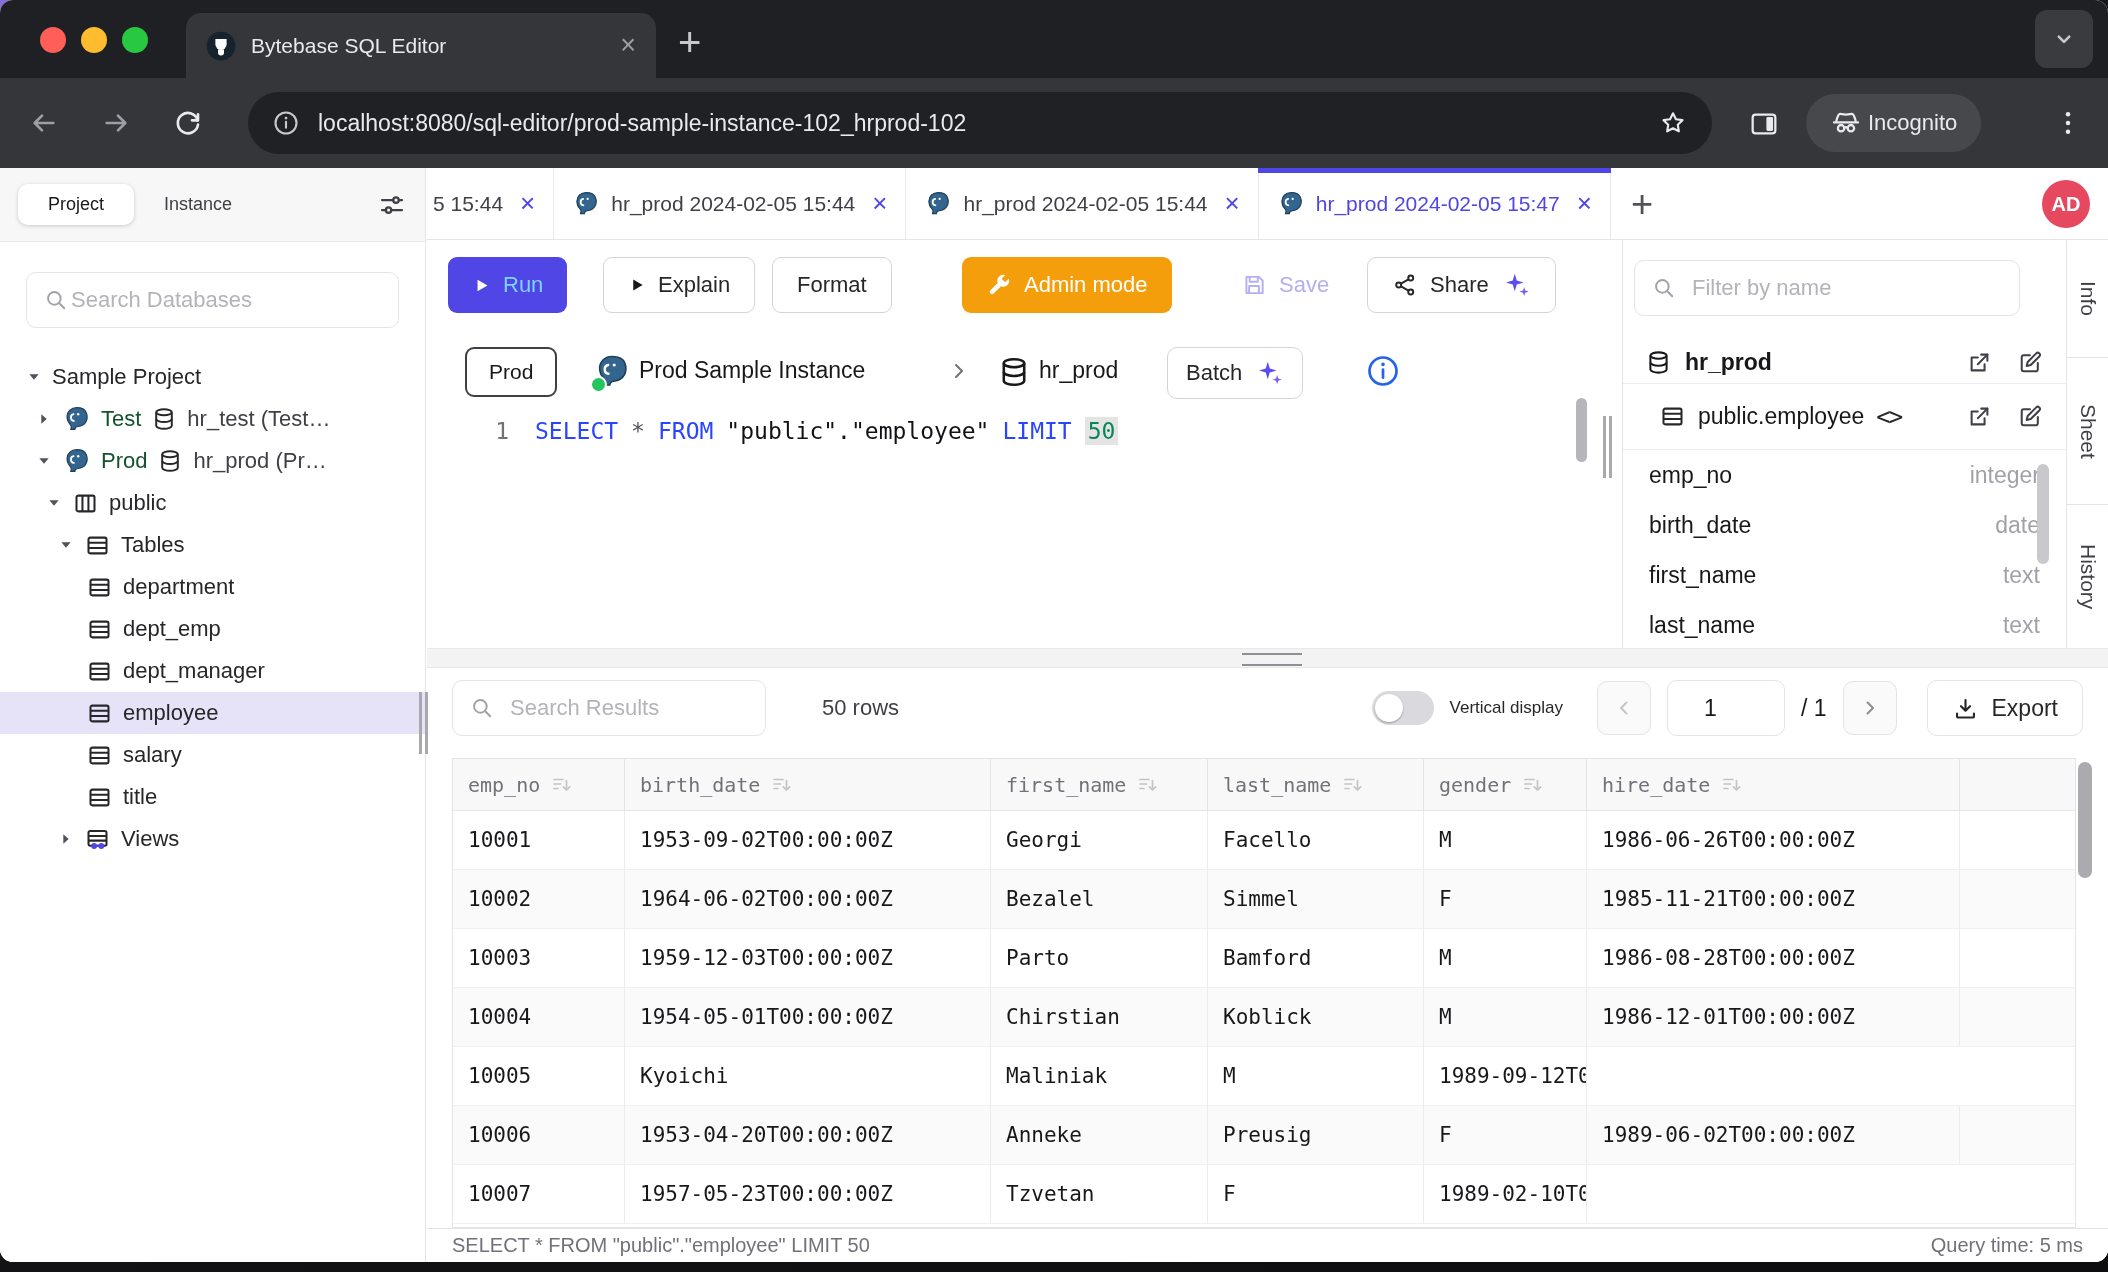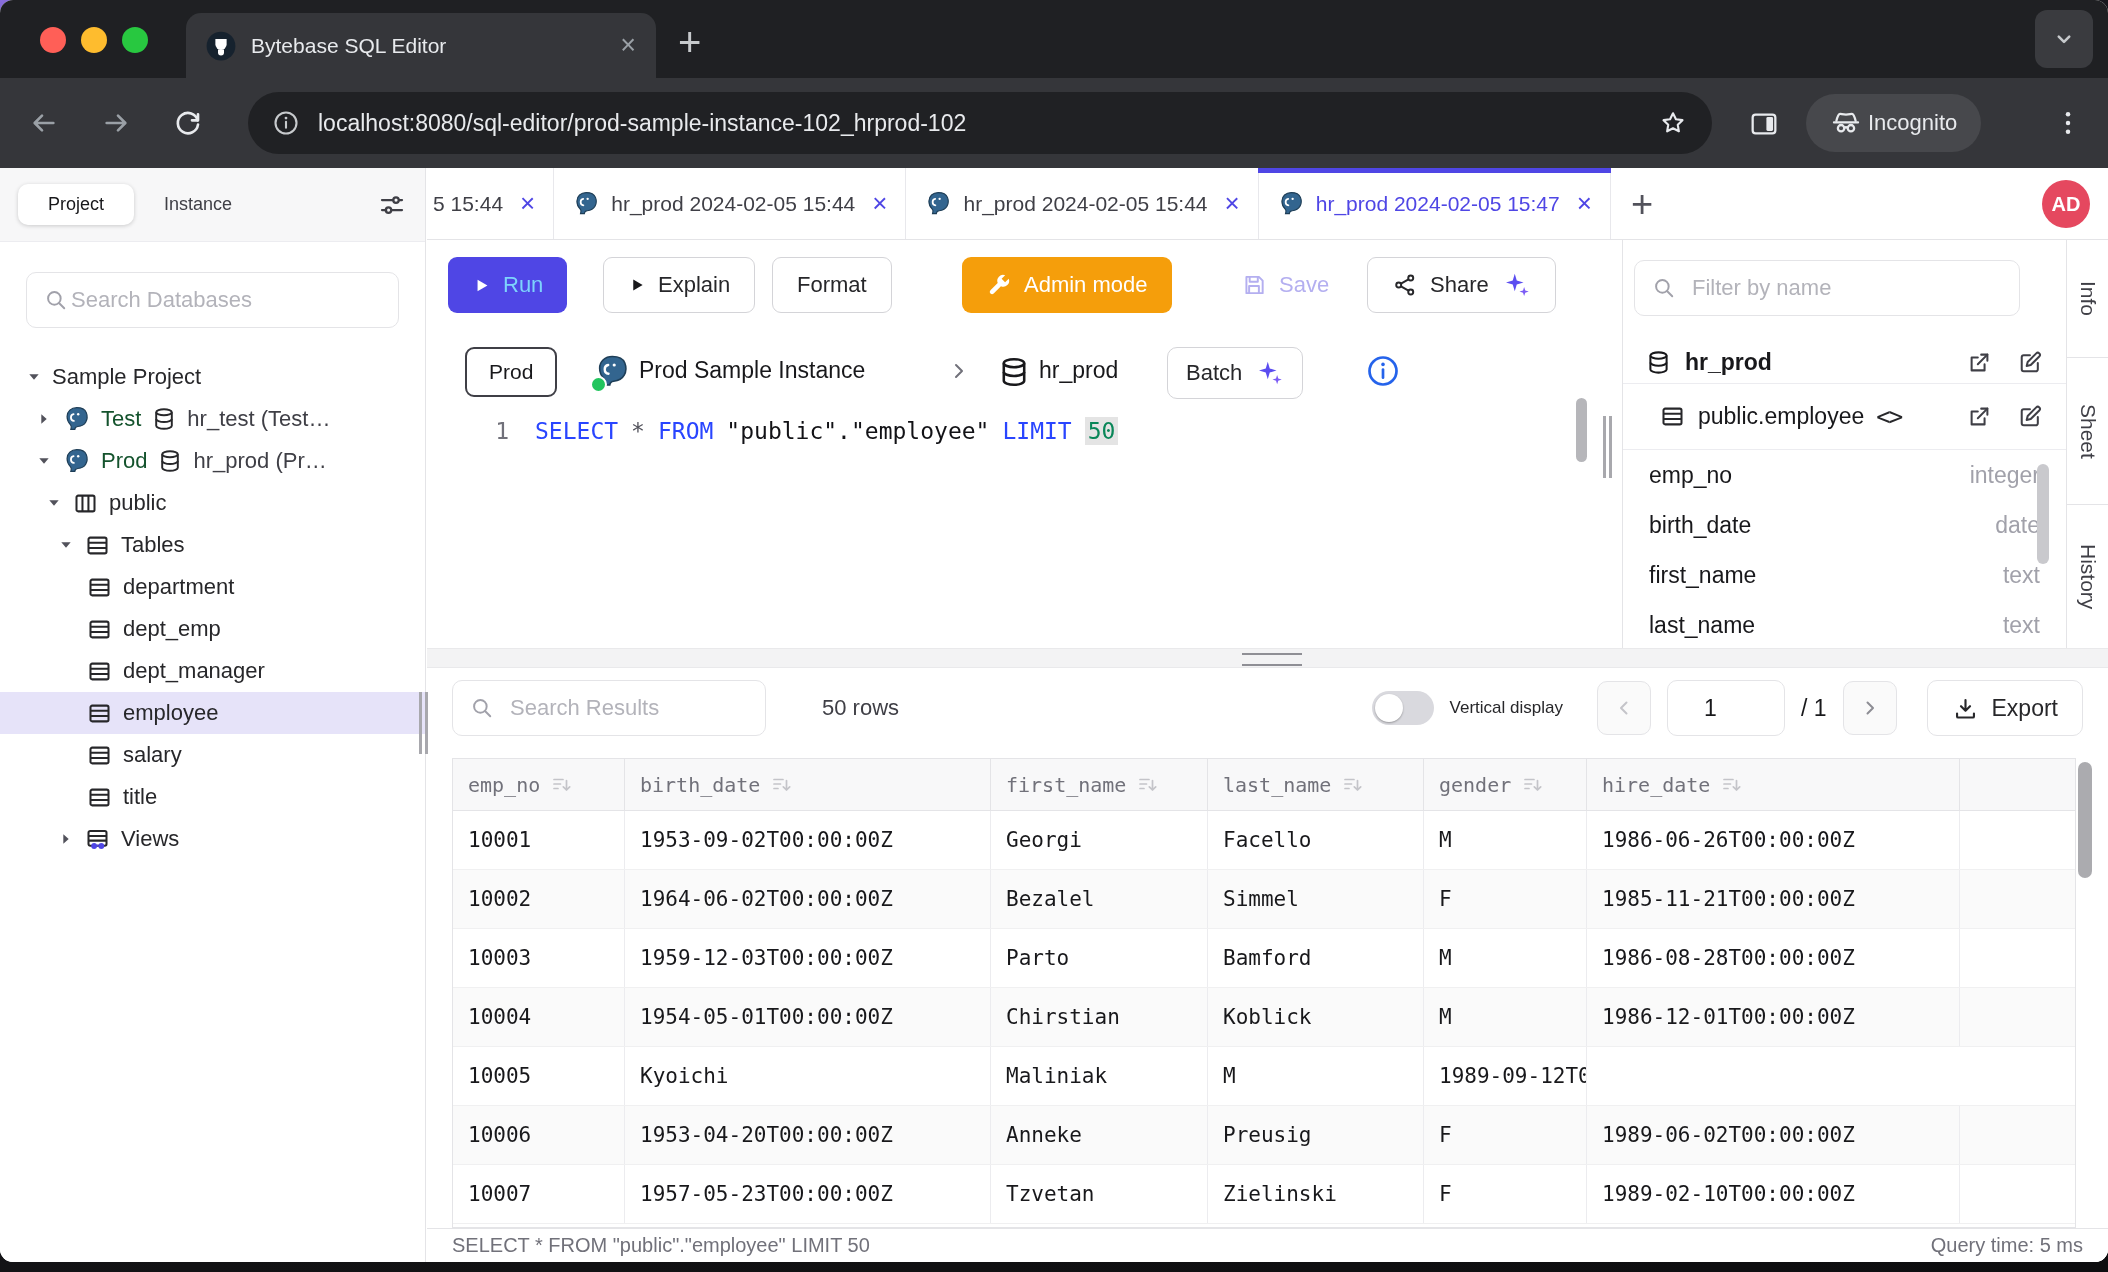--- a/index.html
+++ b/index.html
@@ -773,21 +773,20 @@
             <div class="td">Anneke</div>
             <div class="td">Preusig</div>
             <div class="td">F</div>
             <div class="td">1989-06-02T00:00:00Z</div>
             <div class="td"></div>
           </div>
           <div class="gr tr mono">
             <div class="td">10007</div>
             <div class="td">1957-05-23T00:00:00Z</div>
             <div class="td">Tzvetan</div>
-            <div class="td">Zielinski</div>
             <div class="td">F</div>
             <div class="td">1989-02-10T00:00:00Z</div>
             <div class="td"></div>
           </div>
         </div>
         <div class="res-thumb"></div>
 
         <div class="statusbar">
           <span>SELECT * FROM "public"."employee" LIMIT 50</span>
           <span class="qtime">Query time: 5 ms</span>

